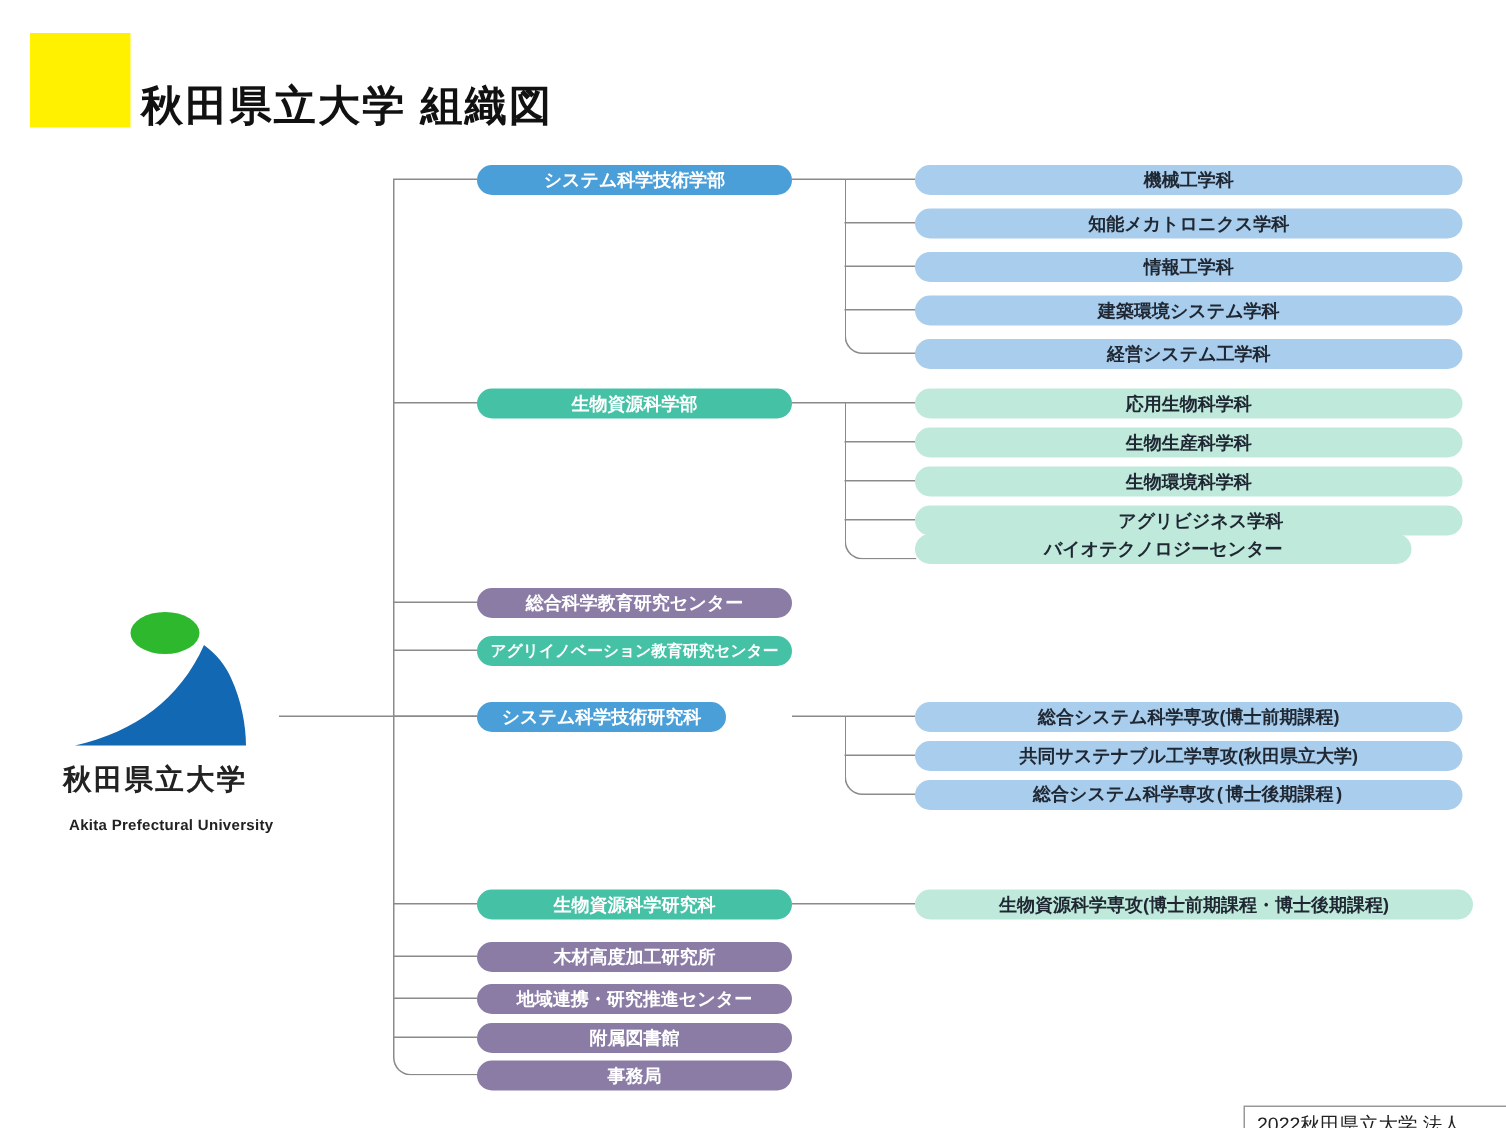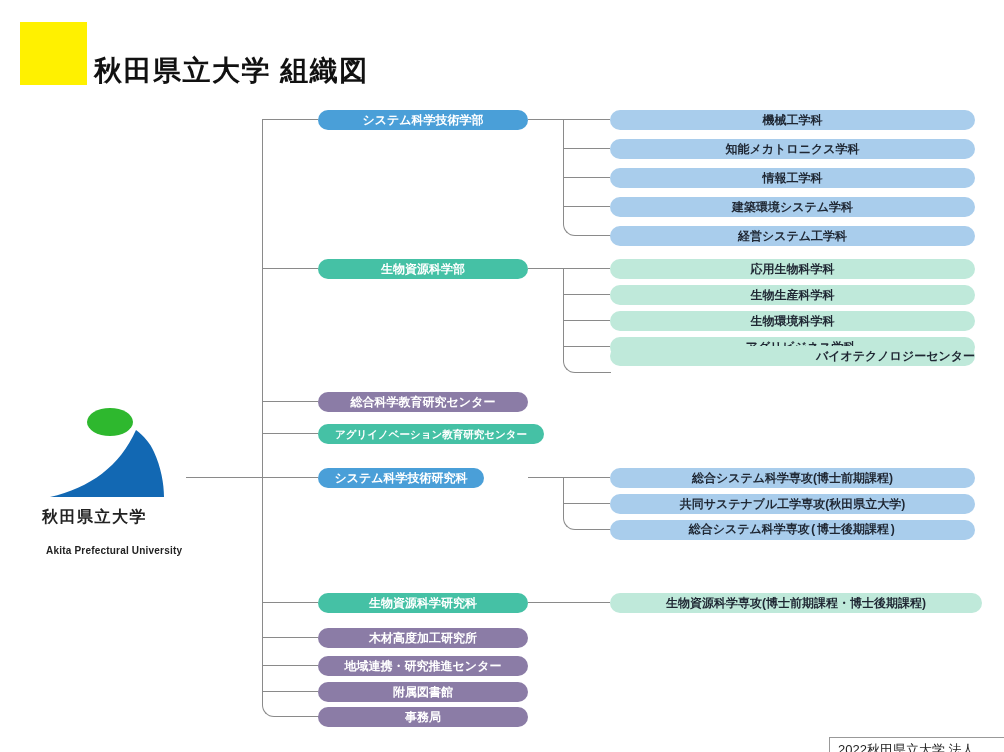--- a/index.html
+++ b/index.html
@@ -17,21 +17,21 @@
   .cc-blue{background:var(--blue-light);} .cc-teal{background:var(--teal-light);}
   .xs{font-size:10.5px;}
   
   .hline{position:absolute;height:0;border-top:1px solid var(--line);}
   .elbow{position:absolute;border-left:1px solid var(--line);border-bottom:1px solid var(--line);
          border-bottom-left-radius:12px;}
   
   .logo-mark{position:absolute;left:40px;top:398px;}
   .logo-en{position:absolute;left:46px;top:499px;font-size:10px;font-weight:bold;color:#222;
            letter-spacing:0.2px;white-space:nowrap;margin-top:46px;}
-  .logo-ja{position:absolute;left:42px;top:507px;font-size:16px;font-weight:600;color:#222;
+  .logo-ja{position:absolute;left:42px;top:507px;font-size:19px;font-weight:600;color:#222;
            letter-spacing:1.5px;white-space:nowrap;}
   
   .caption-box{position:absolute;left:829px;top:737px;width:230px;height:40px;background:#fff;
                border:1px solid var(--caption-border);box-sizing:border-box;
                font-size:13px;color:#222;padding:3px 0 0 8px;white-space:nowrap;}
 </style>
 </head>
 <body>
 
 <div class="canvas">
@@ -65,25 +65,25 @@
       <div class="pill parent c-teal" style="left: 318px; top: 259px; width: 210px;">生物資源科学部</div>
       <div class="hline" style="left: 528px; top: 268px; width: 82px;"></div>
       <div class="elbow" style="left: 563px; top: 268px; width: 47px; height: 104px;"></div>
       <div class="hline" style="left: 563px; top: 294px; width: 47px;"></div>
       <div class="hline" style="left: 563px; top: 320px; width: 47px;"></div>
       <div class="hline" style="left: 563px; top: 346px; width: 47px;"></div>
       <div class="pill child cc-teal" style="left: 610px; top: 259px; width: 365px;">応用生物科学科</div>
       <div class="pill child cc-teal" style="left: 610px; top: 285px; width: 365px;">生物生産科学科</div>
       <div class="pill child cc-teal" style="left: 610px; top: 311px; width: 365px;">生物環境科学科</div>
       <div class="pill child cc-teal" style="left: 610px; top: 337px; width: 365px; padding-left: 16px;">アグリビジネス学科</div>
-      <div class="pill child cc-teal" style="left: 610px; top: 346px; width: 365px; text-align: right;">バイオテクノロジーセンター</div>
+      <div class="pill child cc-teal" style="left: 610px; top: 356px; width: 331px;">バイオテクノロジーセンター</div>
       <div class="hline" style="left: 262px; top: 401px; width: 56px;"></div>
       <div class="pill parent c-purple" style="left: 318px; top: 392px; width: 210px;">総合科学教育研究センター</div>
       <div class="hline" style="left: 262px; top: 433px; width: 56px;"></div>
-      <div class="pill parent c-teal xs" style="left: 318px; top: 424px; width: 226px;">アグリイノベーション教育研究センター</div>
+      <div class="pill parent c-teal xs" style="left: 318px; top: 424px; width: 210px;">アグリイノベーション教育研究センター</div>
       <div class="hline" style="left: 262px; top: 477px; width: 56px;"></div>
       <div class="pill parent c-blue" style="left: 318px; top: 468px; width: 166px;">システム科学技術研究科</div>
       <div class="hline" style="left: 528px; top: 477px; width: 82px;"></div>
       <div class="elbow" style="left: 563px; top: 477px; width: 47px; height: 52px;"></div>
       <div class="hline" style="left: 563px; top: 503px; width: 47px;"></div>
       <div class="pill child cc-blue" style="left: 610px; top: 468px; width: 365px;">総合システム科学専攻(博士前期課程)</div>
       <div class="pill child cc-blue" style="left: 610px; top: 494px; width: 365px;">共同サステナブル工学専攻(秋田県立大学)</div>
       <div class="pill child cc-blue" style="left: 610px; top: 520px; width: 365px; font-family: Liberation Mono, monospace;">総合システム科学専攻(博士後期課程)</div>
       <div class="hline" style="left: 262px; top: 602px; width: 56px;"></div>
       <div class="pill parent c-teal" style="left: 318px; top: 593px; width: 210px;">生物資源科学研究科</div>

